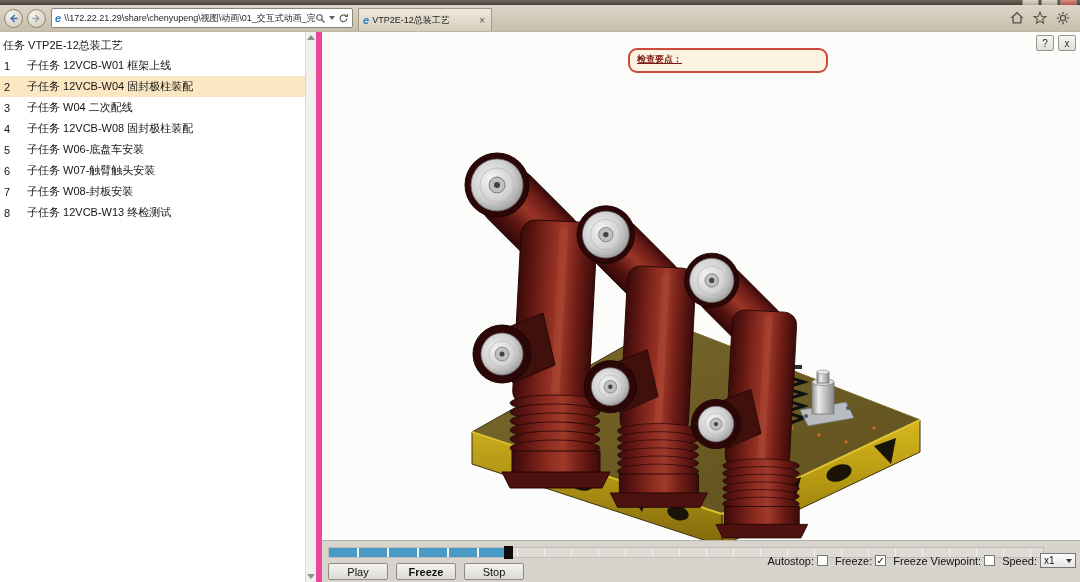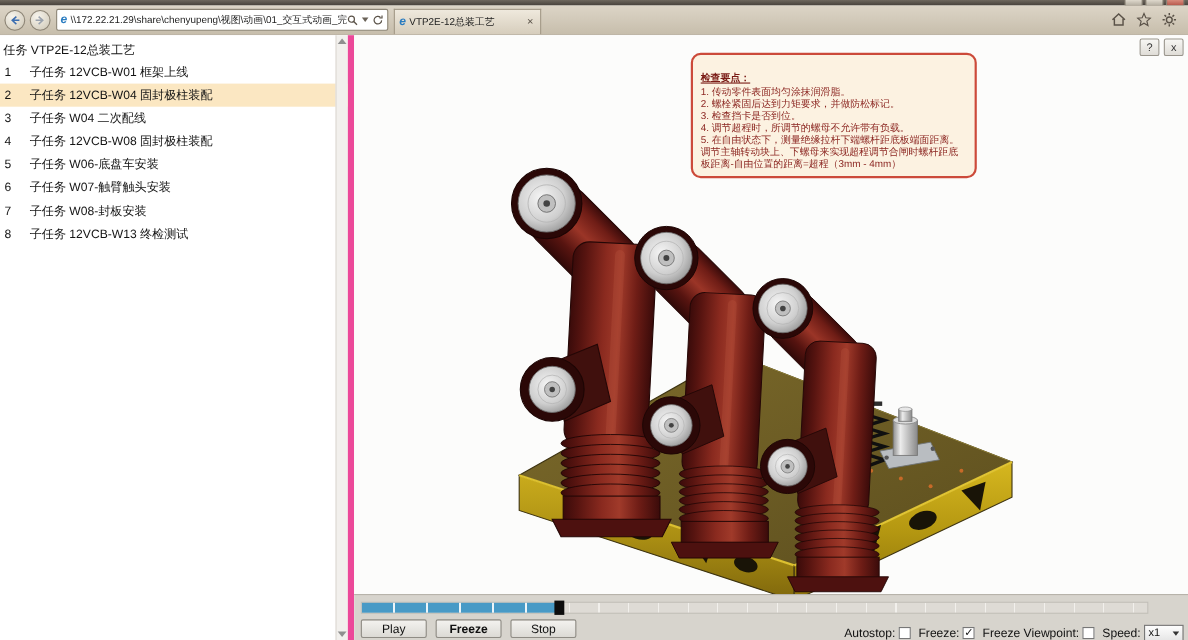--- a/index.html
+++ b/index.html
@@ -61,40 +61,40 @@
   
   .main { flex:1; display:flex; flex-direction:column; background:#fbfbfa; position:relative; }
   .viewport { flex:1; position:relative; overflow:hidden; background:#fcfcfb; }
   .vbtns { position:absolute; top:3px; right:4px; display:flex; gap:4px; z-index:5; }
   .vbtn { width:18px; height:16px; background:linear-gradient(#f7f6f3,#e0ddd7);
     border:1px solid #99958c; border-radius:2px; font-size:10px; color:#333;
     display:flex; align-items:center; justify-content:center; }
   .model-svg { position:absolute; left:0; top:0; width:757px; height:510px; }
 
   
-  .anno { position:absolute; left:306px; top:16px; width:260px; z-index:4;
+  .anno { position:absolute; left:306px; top:16px; width:200px; z-index:4;
     background:#fcf2e1; border:2px solid #cc4a3a; border-radius:9px;
-    padding:16px 7px 5px 7px; font-size:9px; line-height:11px; color:#8c2722; }
+    padding:4px 7px 5px 7px; font-size:9px; line-height:11px; color:#8c2722; }
   .anno-title { font-weight:bold; text-decoration:underline; color:#7a1b15; margin-bottom:1px; }
 
   
   .controls { height:42px; background:#d7d4cd; border-top:1px solid #b7b3aa;
     position:relative; font-size:11px; color:#111; flex:none; }
   .track { position:absolute; left:6px; top:6px; width:716px; height:11px;
     background:#dedbd5; border:1px solid #c1beb7;
     background-image:repeating-linear-gradient(90deg,transparent 0 26px,#f2f0ec 26px 27px); }
   .fill { position:relative; height:100%; background:#489ac6;
     background-image:repeating-linear-gradient(90deg,transparent 0 28px,rgba(255,255,255,.9) 28px 30px); }
   .handle { position:absolute; right:-5px; top:-2px; width:9px; height:13px; background:#0d0d0d; }
   .btnrow { position:absolute; left:6px; top:22px; display:flex; gap:8px; }
   .pbtn { width:60px; height:17px; background:linear-gradient(#f3f2ef,#dcdad5);
     border:1px solid #8f8c85; border-radius:2px; display:flex; align-items:center;
     justify-content:center; font-size:11px; color:#111; }
   .pbtn.bold { font-weight:bold; }
-  .rightctl { position:absolute; right:4px; top:27px; display:flex; align-items:center;justify-content:flex-end; }
+  .rightctl { position:absolute; right:4px; top:12px; display:flex; align-items:center;justify-content:flex-end; }
   .rightctl .lab { margin-left:7px; }
   .cb { width:11px; height:11px; background:#fff; border:1px solid #777; margin-left:3px;
     font-size:10px; line-height:10px; text-align:center; color:#111; }
   .cb.checked::after { content:"✓"; }
   .speedsel { width:36px; height:15px; margin-left:3px; border:1px solid #777;
     background:linear-gradient(#fdfdfd,#e6e6e6); display:flex; align-items:center;
     padding:0 3px; font-size:10px; }
   .speedsel .spval { flex:1; }
   .selchev { width:0; height:0; border-left:3px solid transparent; border-right:3px solid transparent;
     border-top:4px solid #333; }
@@ -356,34 +356,20 @@
             </g>
           </g>
 
           <use href="#pole" transform="translate(133,109)"></use>
           <use href="#pole" transform="translate(246,163) scale(0.9)"></use>
           <use href="#pole" transform="translate(354,211) scale(0.85)"></use>
         </svg>
 
         <div class="anno">
           <div class="anno-title">检查要点：</div>
-          <div>
-
-              <div class="anno-line">1. 传动零件表面均匀涂抹润滑脂。</div>
-
-              <div class="anno-line">2. 螺栓紧固后达到力矩要求，并做防松标记。</div>
-
-              <div class="anno-line">3. 检查挡卡是否到位。</div>
-
-              <div class="anno-line">4. 调节超程时，所调节的螺母不允许带有负载。</div>
-
-              <div class="anno-line">5. 在自由状态下，测量绝缘拉杆下端螺杆距底板端面距离。</div>
-
-              <div class="anno-line">调节主轴转动块上、下螺母来实现超程调节合闸时螺杆距底板距离-自由位置的距离=超程（3mm - 4mm）</div>
-            </div>
         </div>
       </div>
 
       <div class="controls">
         <div class="track">
           <div class="fill" style="width: 25%;">
             <div class="handle"></div>
           </div>
         </div>
         <div class="btnrow">

